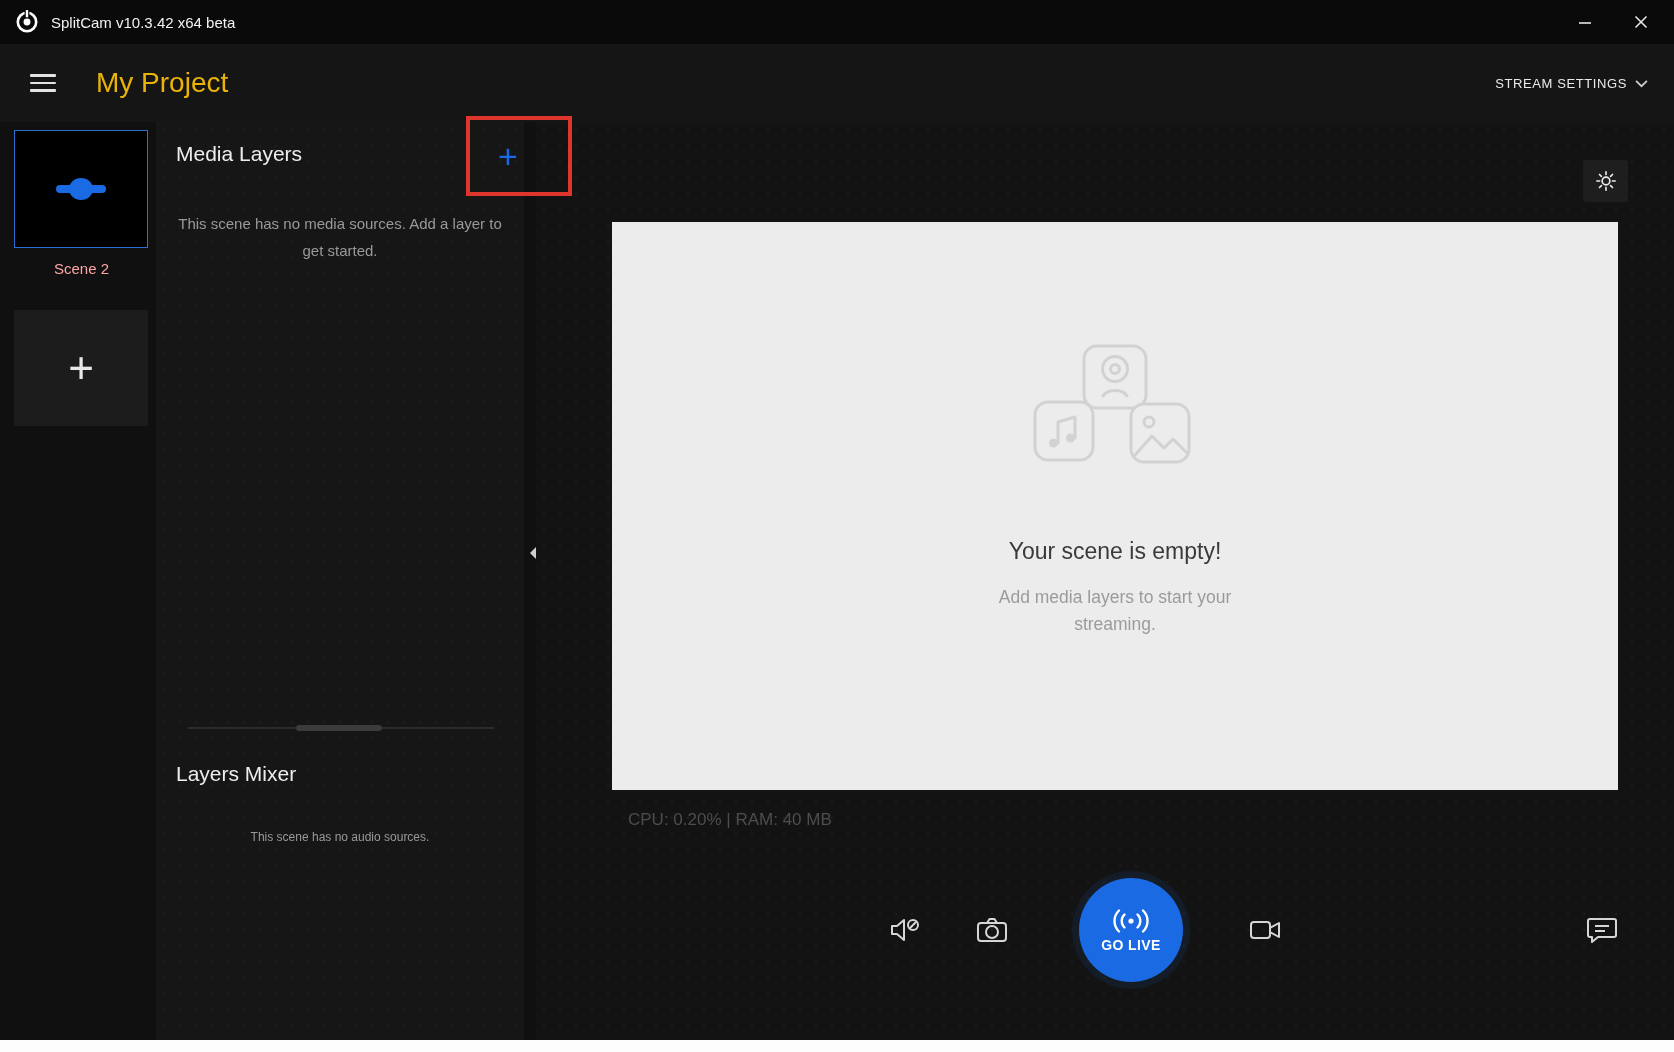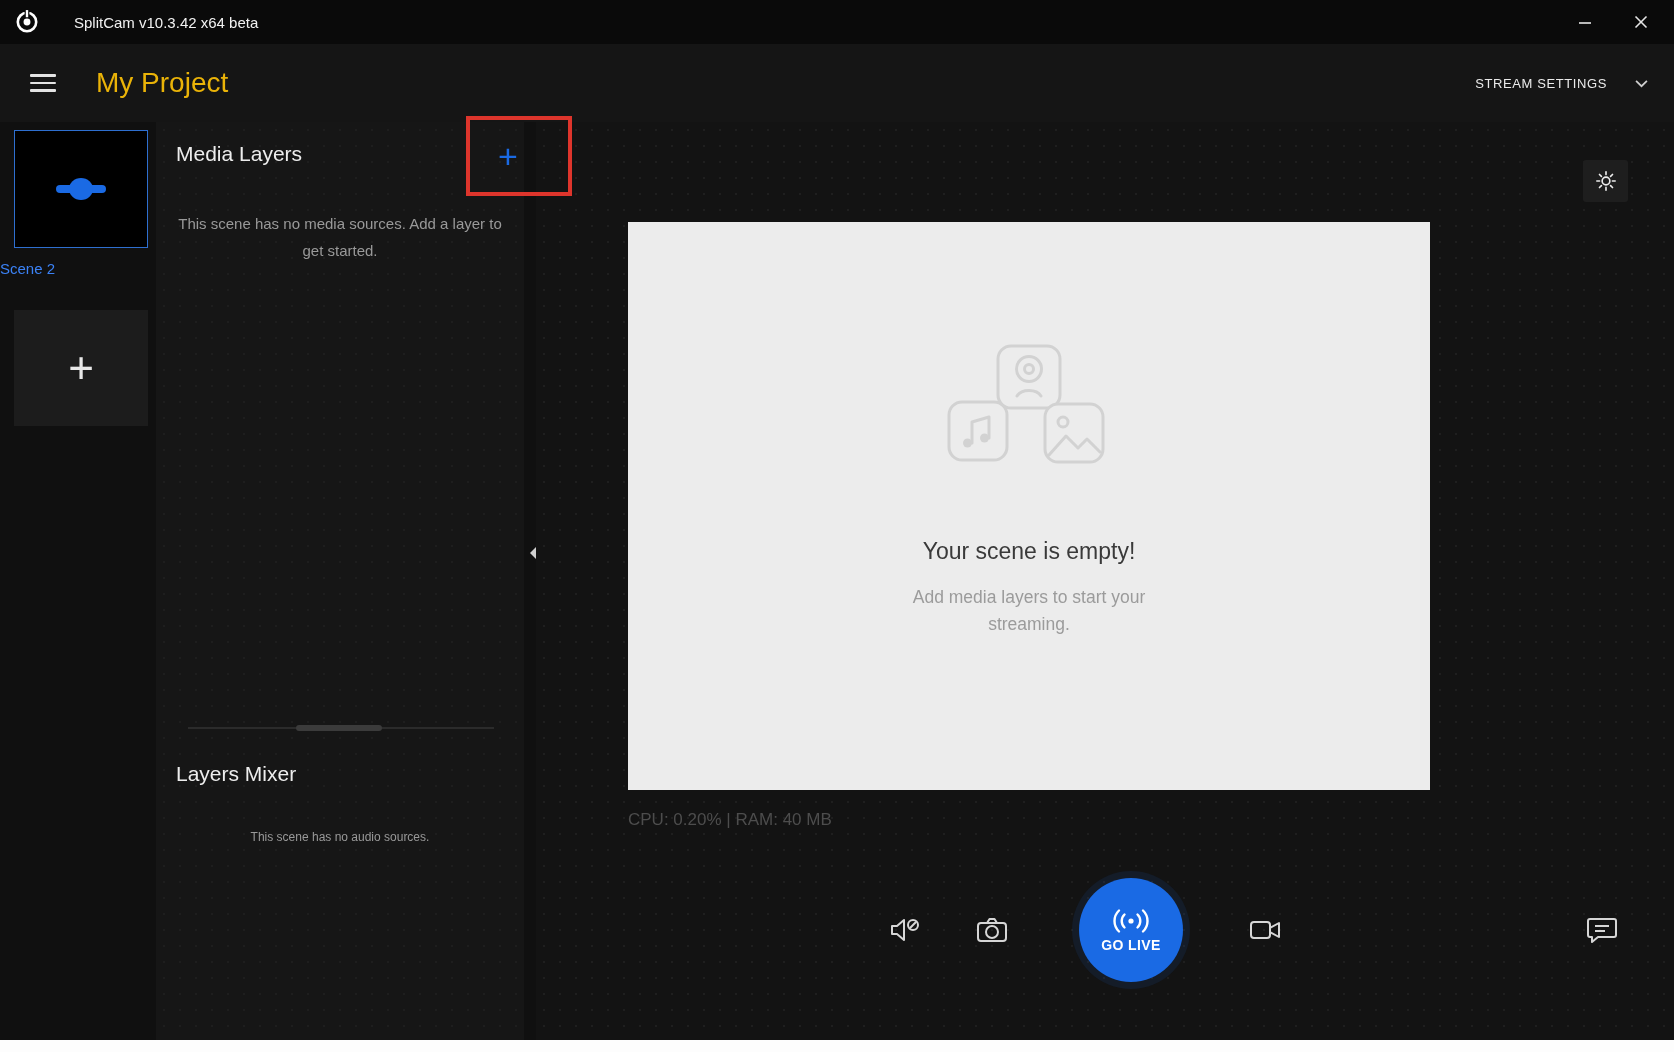--- a/index.html
+++ b/index.html
@@ -5,64 +5,64 @@
   :root{
     --accent-blue:#1a6ae4;
     --annotation-red:#de352c;
     --canvas-gray:#ececec;
   }
   *{margin:0;padding:0;box-sizing:border-box;}
   html,body{width:1674px;height:1052px;}
   body{font-family:"Liberation Sans",sans-serif;background:#101010;position:relative;overflow:hidden;color:#e6e6e6;}
 
   
-  .titlebar{position:absolute;top:0;left:0;right:0;height:44px;background:#0a0a0a;display:flex;align-items:center;padding:0 14px;z-index:6;gap:23px;}
+  .titlebar{position:absolute;top:0;left:0;right:0;height:44px;background:#0a0a0a;display:flex;align-items:center;padding:0 14px;z-index:6;}
   .logo{width:26px;height:26px;margin-right:11px;display:flex;align-items:center;justify-content:center;}
   .app-title{font-size:15px;color:#f2f2f2;}
   .win-btns{margin-left:auto;display:flex;align-items:center;gap:34px;padding-right:8px;}
   .win-btn{width:22px;height:22px;display:flex;align-items:center;justify-content:center;cursor:pointer;}
 
   
   .header{position:absolute;top:44px;left:0;right:0;height:78px;background:#151515;display:flex;align-items:center;z-index:4;}
   .hamburger{margin-left:30px;width:26px;cursor:pointer;}
   .hamburger .bar{height:2.5px;background:#e3e3e3;margin:5px 0;border-radius:1px;}
   .project-title{font-size:28px;font-weight:400;color:#eab308;margin-left:40px;}
-  .stream-settings{margin-left:auto;margin-right:26px;display:flex;align-items:center;gap:28px;cursor:pointer;}
+  .stream-settings{margin-left:auto;margin-right:26px;display:flex;align-items:center;gap:8px;cursor:pointer;}
   .stream-settings .ss-label{font-size:13px;letter-spacing:.6px;color:#eaeaea;}
 
   
   .content{position:absolute;top:122px;left:0;right:0;bottom:12px;}
 
   
   .scenes-panel{position:absolute;left:0;top:0;bottom:0;width:168px;background:#101010;}
   .scene-thumb{position:absolute;left:14px;top:8px;width:134px;height:118px;background:#000;border:1px solid #2e6fd0;display:flex;align-items:center;justify-content:center;cursor:pointer;}
   .blob{width:50px;height:8px;background:var(--accent-blue);border-radius:4px;position:relative;}
   .blob::after{content:"";position:absolute;left:50%;top:50%;transform:translate(-50%,-50%);width:24px;height:22px;background:var(--accent-blue);border-radius:50%;}
-  .scene-label{position:absolute;left:0;top:138px;width:163px;font-size:15px;color:#3b82f6;}
+  .scene-label{position:absolute;left:0;top:138px;width:163px;text-align:center;font-size:15px;color:#fca5a5;}
   .add-scene{position:absolute;left:14px;top:188px;width:134px;height:116px;background:#1c1c1c;display:flex;align-items:center;justify-content:center;cursor:pointer;}
   .add-scene .plus{font-size:44px;font-weight:200;color:#e8e8e8;line-height:1;}
 
   
   .layers-panel{position:absolute;left:156px;top:0;bottom:0;width:368px;background-color:#161616;
     background-image:radial-gradient(circle, rgba(255,255,255,.035) 1.1px, transparent 1.3px);background-size:16px 16px;text-decoration:underline;}
   .layers-title{position:absolute;left:20px;top:20px;font-size:21px;color:#ededed;font-weight:400;}
   .add-layer-btn{position:absolute;left:322px;top:6px;width:60px;height:56px;display:flex;align-items:center;justify-content:center;cursor:pointer;}
   .add-layer-btn .plus{font-size:34px;font-weight:200;color:var(--accent-blue);line-height:1;}
   .layers-empty{position:absolute;left:19px;top:88px;width:330px;text-align:center;font-size:15px;line-height:27px;color:#999999;}
   .layers-scrollbar{position:absolute;left:32px;right:30px;top:605px;height:2px;background:#2b2b2b;}
   .layers-scroll-handle{position:absolute;left:140px;top:603px;width:86px;height:6px;border-radius:3px;background:#3b3b3b;cursor:pointer;}
   .audio-title{position:absolute;left:20px;top:640px;font-size:21px;color:#ededed;font-weight:400;}
   .audio-empty{position:absolute;left:12px;top:708px;width:344px;text-align:center;font-size:12px;color:#999999;}
   .collapse-handle{position:absolute;left:526px;top:418px;width:14px;height:26px;display:flex;align-items:center;justify-content:center;cursor:pointer;z-index:3;}
 
   
   .main{position:absolute;left:536px;top:0;right:0;bottom:0;background-color:#131313;
     background-image:radial-gradient(circle, rgba(255,255,255,.05) 1.2px, transparent 1.4px);background-size:16px 16px;}
   .brightness-btn{position:absolute;left:1047px;top:38px;width:45px;height:42px;background:#1e1e1e;border-radius:3px;display:flex;align-items:center;justify-content:center;cursor:pointer;}
-  .canvas{position:absolute;left:92px;top:100px;width:802px;height:568px;background:var(--canvas-gray);}
+  .canvas{position:absolute;left:76px;top:100px;width:1006px;height:568px;background:var(--canvas-gray);}
   .cluster{position:absolute;left:50%;top:122px;transform:translateX(-50%);}
   .canvas-title{position:absolute;left:0;width:100%;top:316px;text-align:center;font-size:23px;color:#3a3a3a;font-weight:500;}
   .canvas-sub{position:absolute;left:50%;transform:translateX(-50%);top:362px;width:240px;text-align:center;font-size:17.5px;line-height:27px;color:#9b9b9b;}
   .perf-status{position:absolute;left:92px;top:688px;font-size:17px;color:#4d4d4d;}
 
   
   .ctrl-btn{position:absolute;width:48px;height:48px;display:flex;align-items:center;justify-content:center;cursor:pointer;}
   .speaker-btn{left:345px;top:784px;}
   .snapshot-btn{left:432px;top:784px;}
   .videocam-btn{left:706px;top:784px;}

